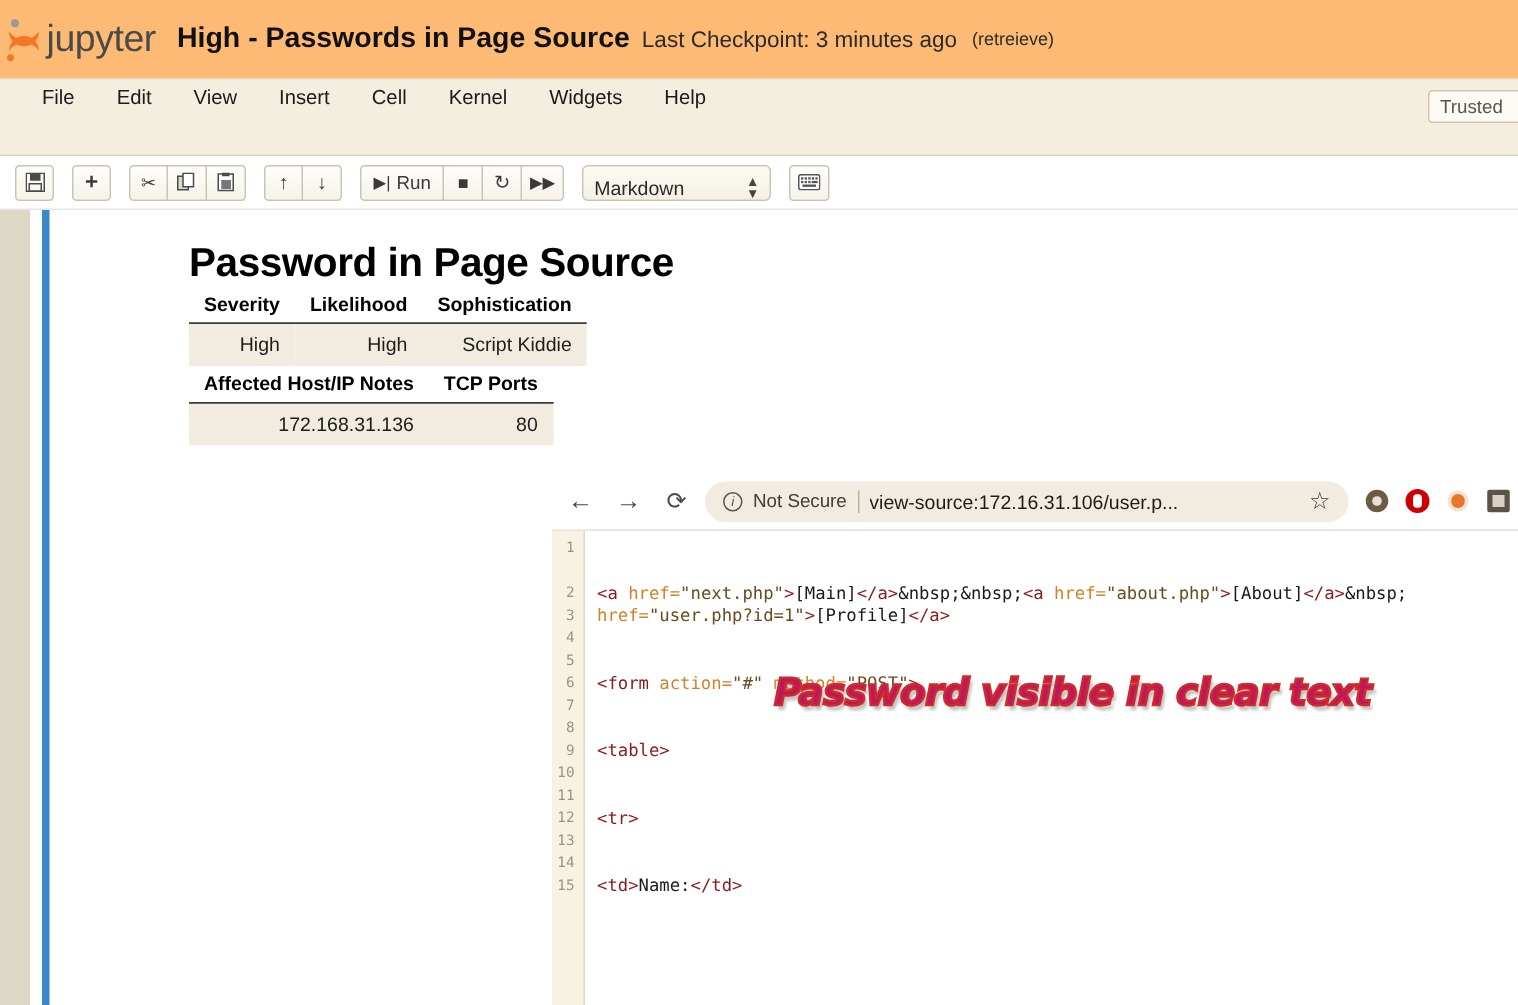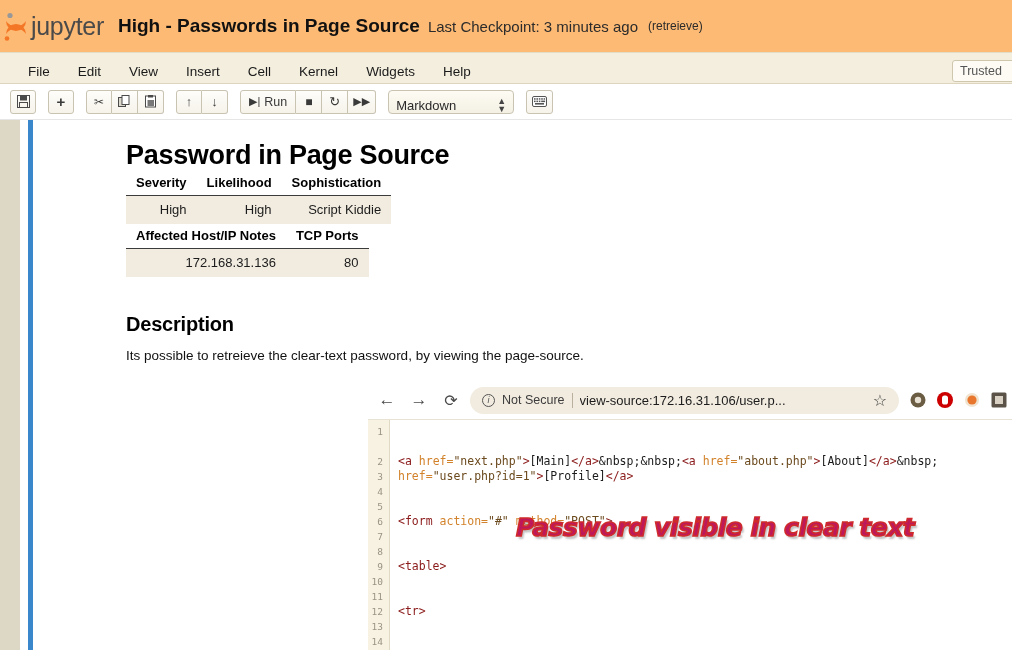--- a/index.html
+++ b/index.html
@@ -43,26 +43,26 @@
   }
   .nb-autosaved {
     font-size: 12px;
     color: #2b2b2b;
     margin-left: 10px;
     white-space: nowrap;
   }
 
   
   .menubar {
-    height: 32px;
+    height: 52px;
     background: #f3eede;
     border-top: 1px solid #e3dcc6;
     border-bottom: 1px solid #ddd5bd;
     display: flex;
-    align-items: flex-end;
+    align-items: flex-start;
     padding-left: 14px;
     position: relative;
   }
   .menu-item {
     font-size: 13.5px;
     color: #1a1a1a;
     padding: 4px 14px;
     cursor: default;
     white-space: nowrap;
   }
@@ -455,24 +455,20 @@
         </thead>
         <tbody>
           <tr>
             <td>172.168.31.136</td>
             <td>80</td>
           </tr>
         </tbody>
       </table>
     </div>
 
-    <div class="desc-block">
-      <h2 class="md">Description</h2>
-      <p class="md">Its possible to retreieve the clear-text password, by viewing the page-source.</p>
-    </div>
 
     <div class="browser">
       <div class="browser-chrome">
         <div class="navbtn">
           <span>←</span>
         </div>
         <div class="navbtn">
           <span>→</span>
         </div>
         <div class="navbtn">

